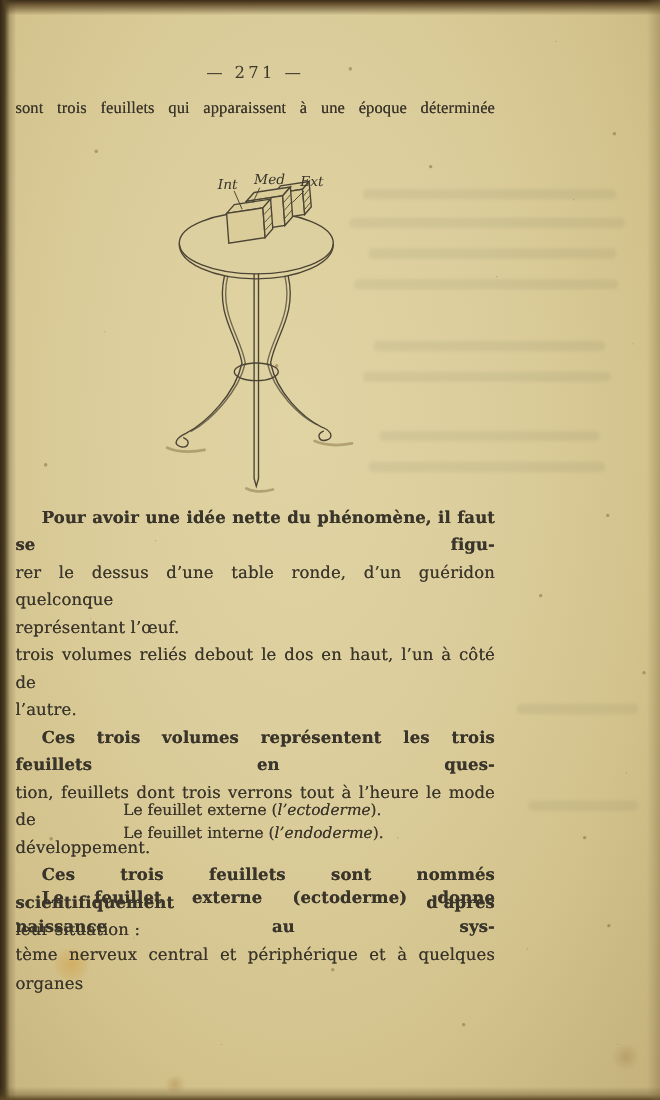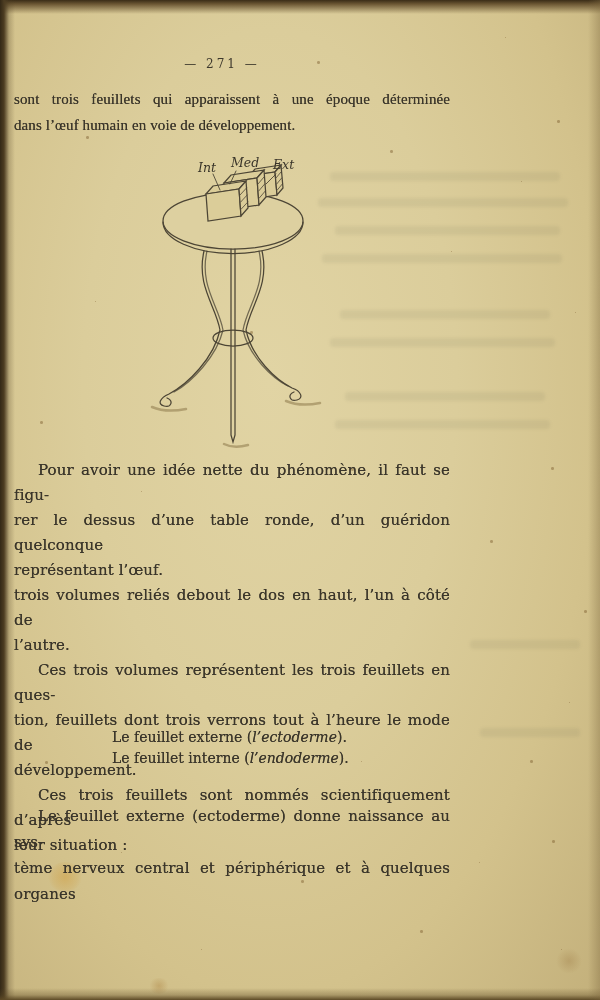--- a/index.html
+++ b/index.html
@@ -35,29 +35,29 @@
     background:radial-gradient(circle,rgba(207,146,38,.38) 0%,rgba(207,146,38,.14) 55%,rgba(207,146,38,0) 75%);}
   .stain.s2{left:148px;top:978px;width:22px;height:16px;
     background:radial-gradient(circle,rgba(160,110,40,.3) 0%,rgba(160,110,40,0) 70%);}
   .stain.s3{left:556px;top:948px;width:26px;height:26px;
     background:radial-gradient(circle,rgba(140,100,45,.25) 0%,rgba(140,100,45,0) 70%);}
 
   
   .bleed{position:absolute;height:9px;border-radius:4px;filter:blur(1.5px);
     background:rgba(105,105,78,.10);pointer-events:none;}
 
-  .header{position:absolute;top:57px;left:4px;width:436px;text-align:center;
-    font-size:12px;letter-spacing:3px;color:#3d382c;}
+  .header{position:absolute;top:57px;left:14px;width:436px;text-align:center;
+    font-size:15px;letter-spacing:3px;color:#3d382c;}
   .textblock{position:absolute;left:14px;width:436px;font-size:15px;
     letter-spacing:.1px;text-shadow:0 0 .5px rgba(58,53,42,.85);}
   .intro{top:86px;font-family:Liberation Serif, serif;} .intro .tline{line-height:26px;}
   .bodytext{top:458px;} .bodytext .tline{line-height:25px;}
   .closing{top:803px;} .closing .tline{line-height:26px;}
   .tline.j{text-align:justify;text-align-last:justify;}
-  .tline.ind{text-indent:24px;}
+  .tline.ind{text-indent:24px;font-weight:bold;}
   .list{position:absolute;top:727px;left:112px;font-size:14px;line-height:21px;
     text-shadow:0 0 .5px rgba(58,53,42,.85);}
   .it{font-style:italic;text-align:right;}
   .figure{position:absolute;left:138px;top:148px;}
   .figure text{font-size:12.5px;font-style:italic;fill:#3a352a;font-family:"DejaVu Serif",serif;}
 </style>
 </head>
 <body>
 
 <div class="page">
@@ -74,21 +74,20 @@
   <div class="bleed" style="left:330px;top:338px;width:225px;"></div>
   <div class="bleed" style="left:345px;top:392px;width:200px;"></div>
   <div class="bleed" style="left:335px;top:420px;width:215px;"></div>
   <div class="bleed" style="left:470px;top:640px;width:110px;"></div>
   <div class="bleed" style="left:480px;top:728px;width:100px;"></div>
 
   <div class="header">— 271 —</div>
 
   <div class="textblock intro">
       <div class="tline j">sont trois feuillets qui apparaissent à une époque déterminée</div>
-      <div class="tline">dans l’œuf humain en voie de développement.</div>
     </div>
 
   <svg class="figure" width="222" height="305" viewBox="0 0 222 305">
     <g stroke="#4c4535" stroke-width="1.25" fill="none" stroke-linecap="round">
 
       <ellipse cx="95" cy="73" rx="70" ry="28" fill="#ddd0a0"></ellipse>
       <path d="M 25,74 A 70,31.5 0 0 0 165,74"></path>
 
       <g fill="#dbcd99">
         <path d="M 111,28 L 117,21 L 143,17 L 137,24 Z"></path>

